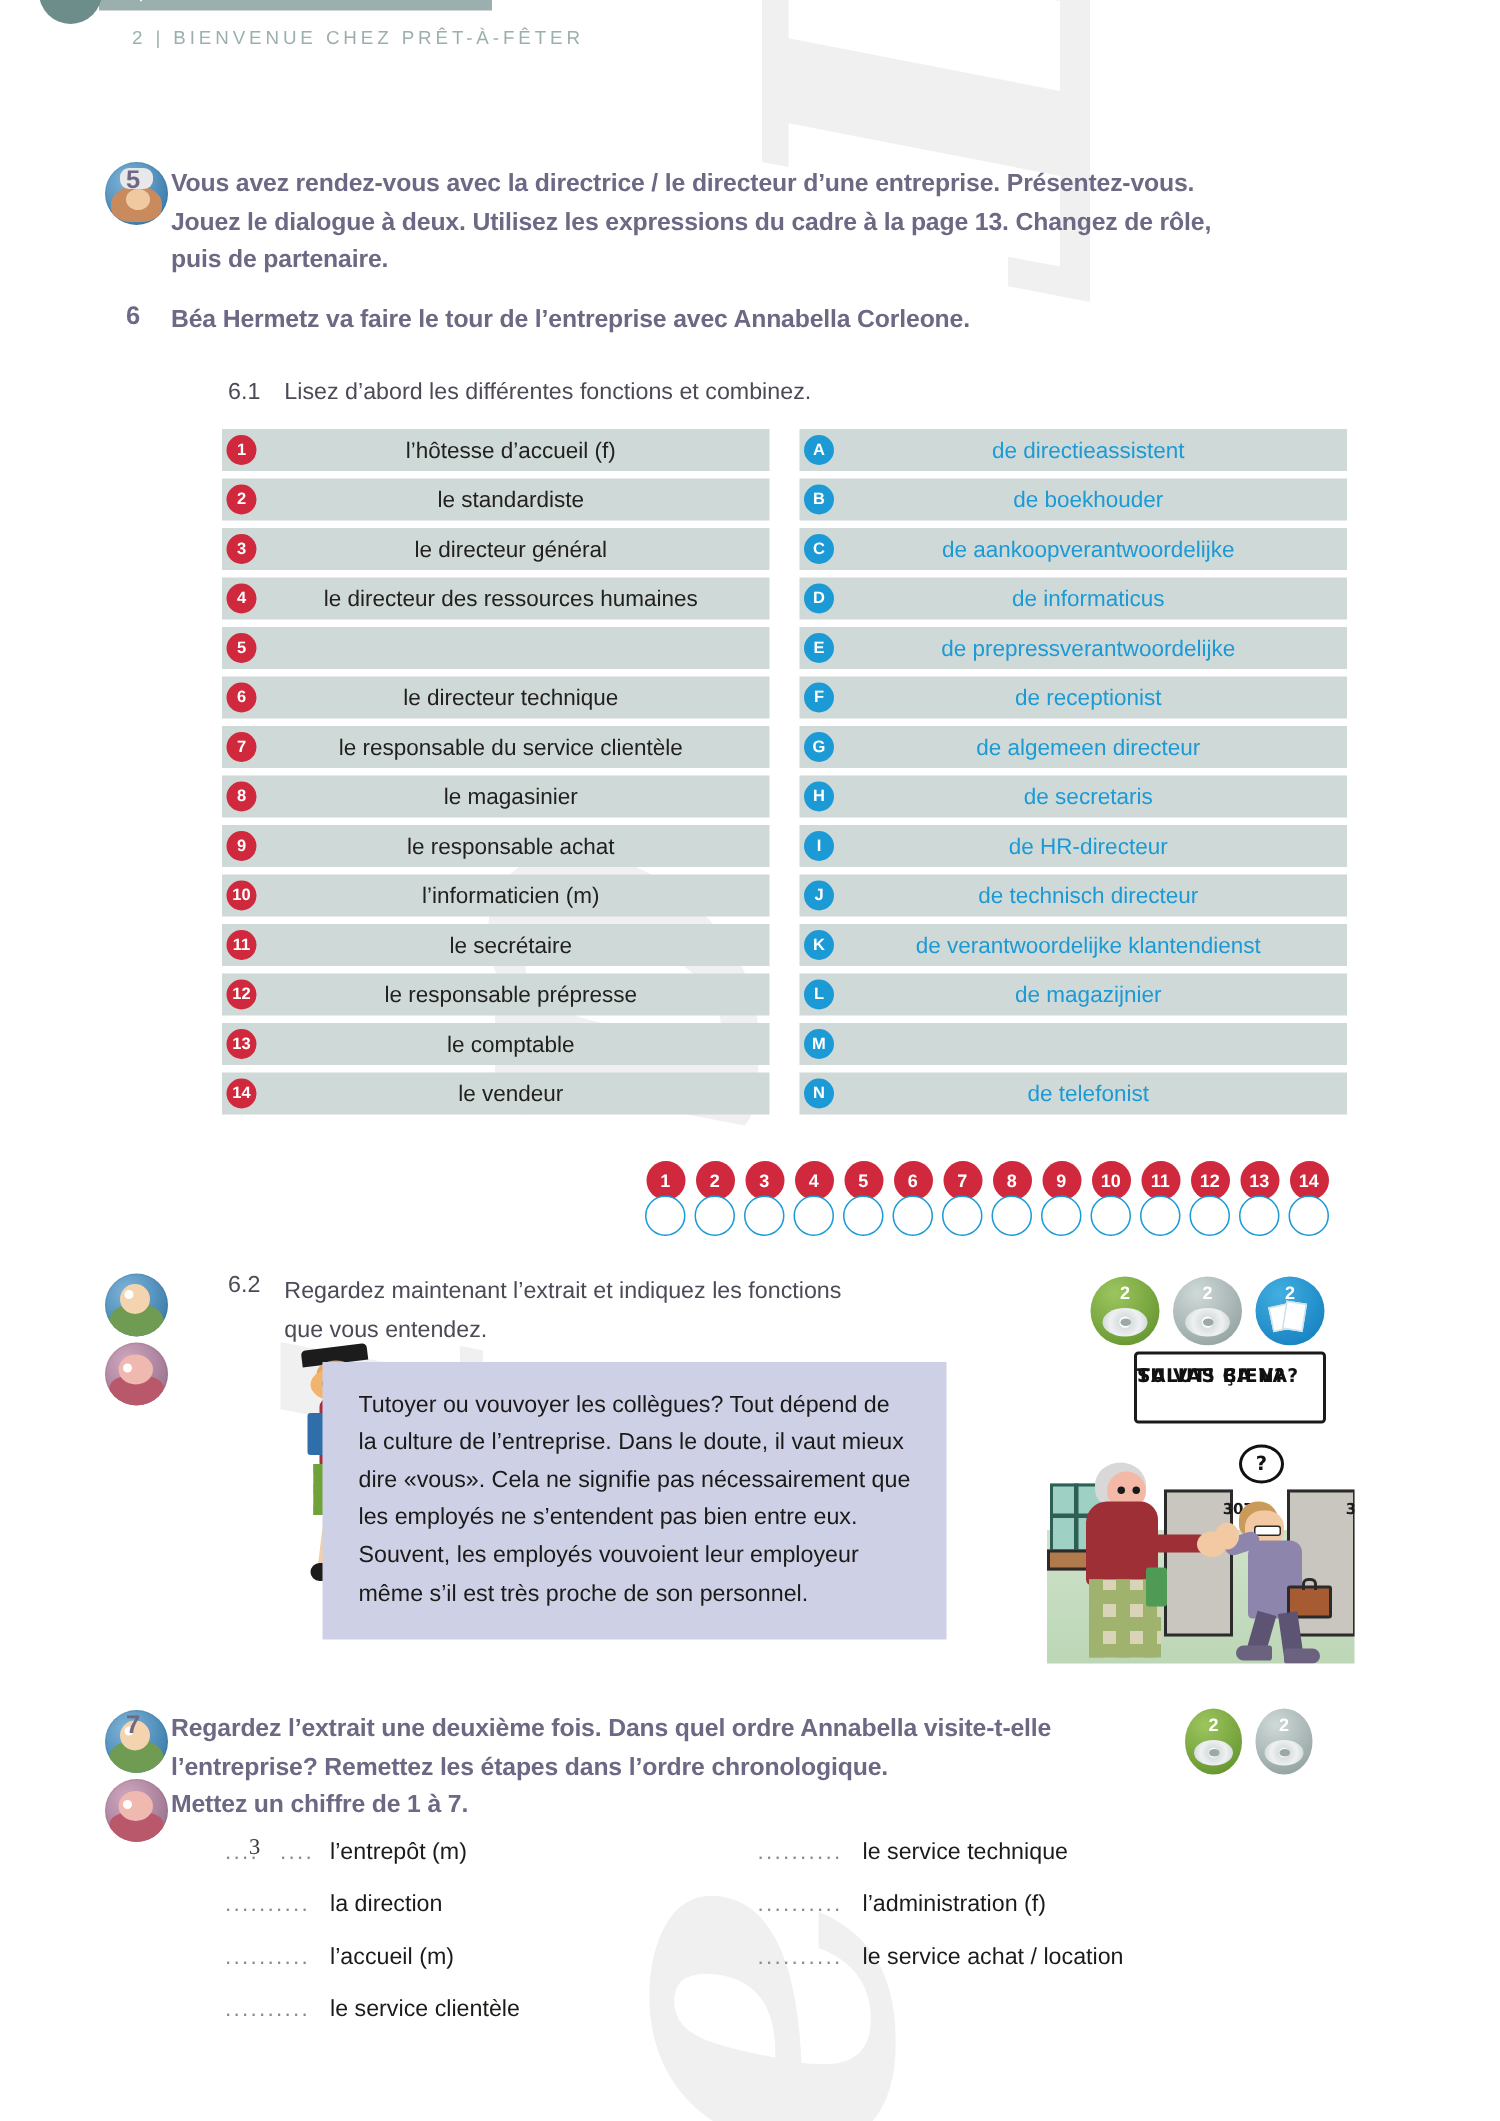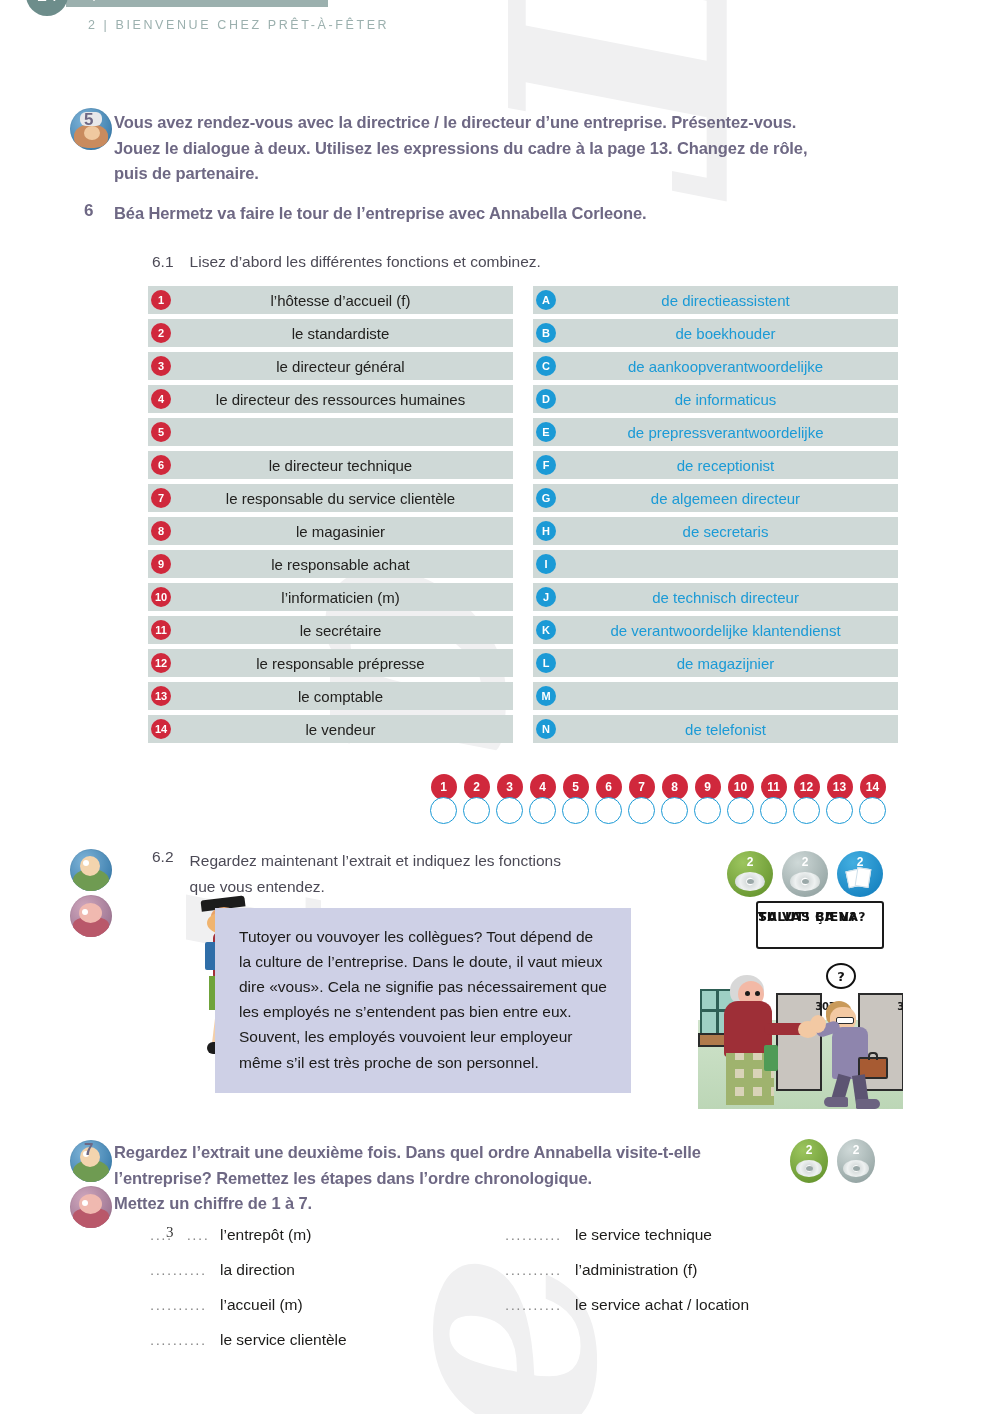--- a/index.html
+++ b/index.html
@@ -356,20 +356,21 @@
         <div class="row">
           <span class="bullet blue">G</span>
           <span class="label">de algemeen directeur</span>
         </div>
         <div class="row">
           <span class="bullet blue">H</span>
           <span class="label">de secretaris</span>
         </div>
         <div class="row">
           <span class="bullet blue">I</span>
+          <span class="label">de HR-directeur</span>
         </div>
         <div class="row">
           <span class="bullet blue">J</span>
           <span class="label">de technisch directeur</span>
         </div>
         <div class="row">
           <span class="bullet blue">K</span>
           <span class="label">de verantwoordelijke klantendienst</span>
         </div>
         <div class="row">

